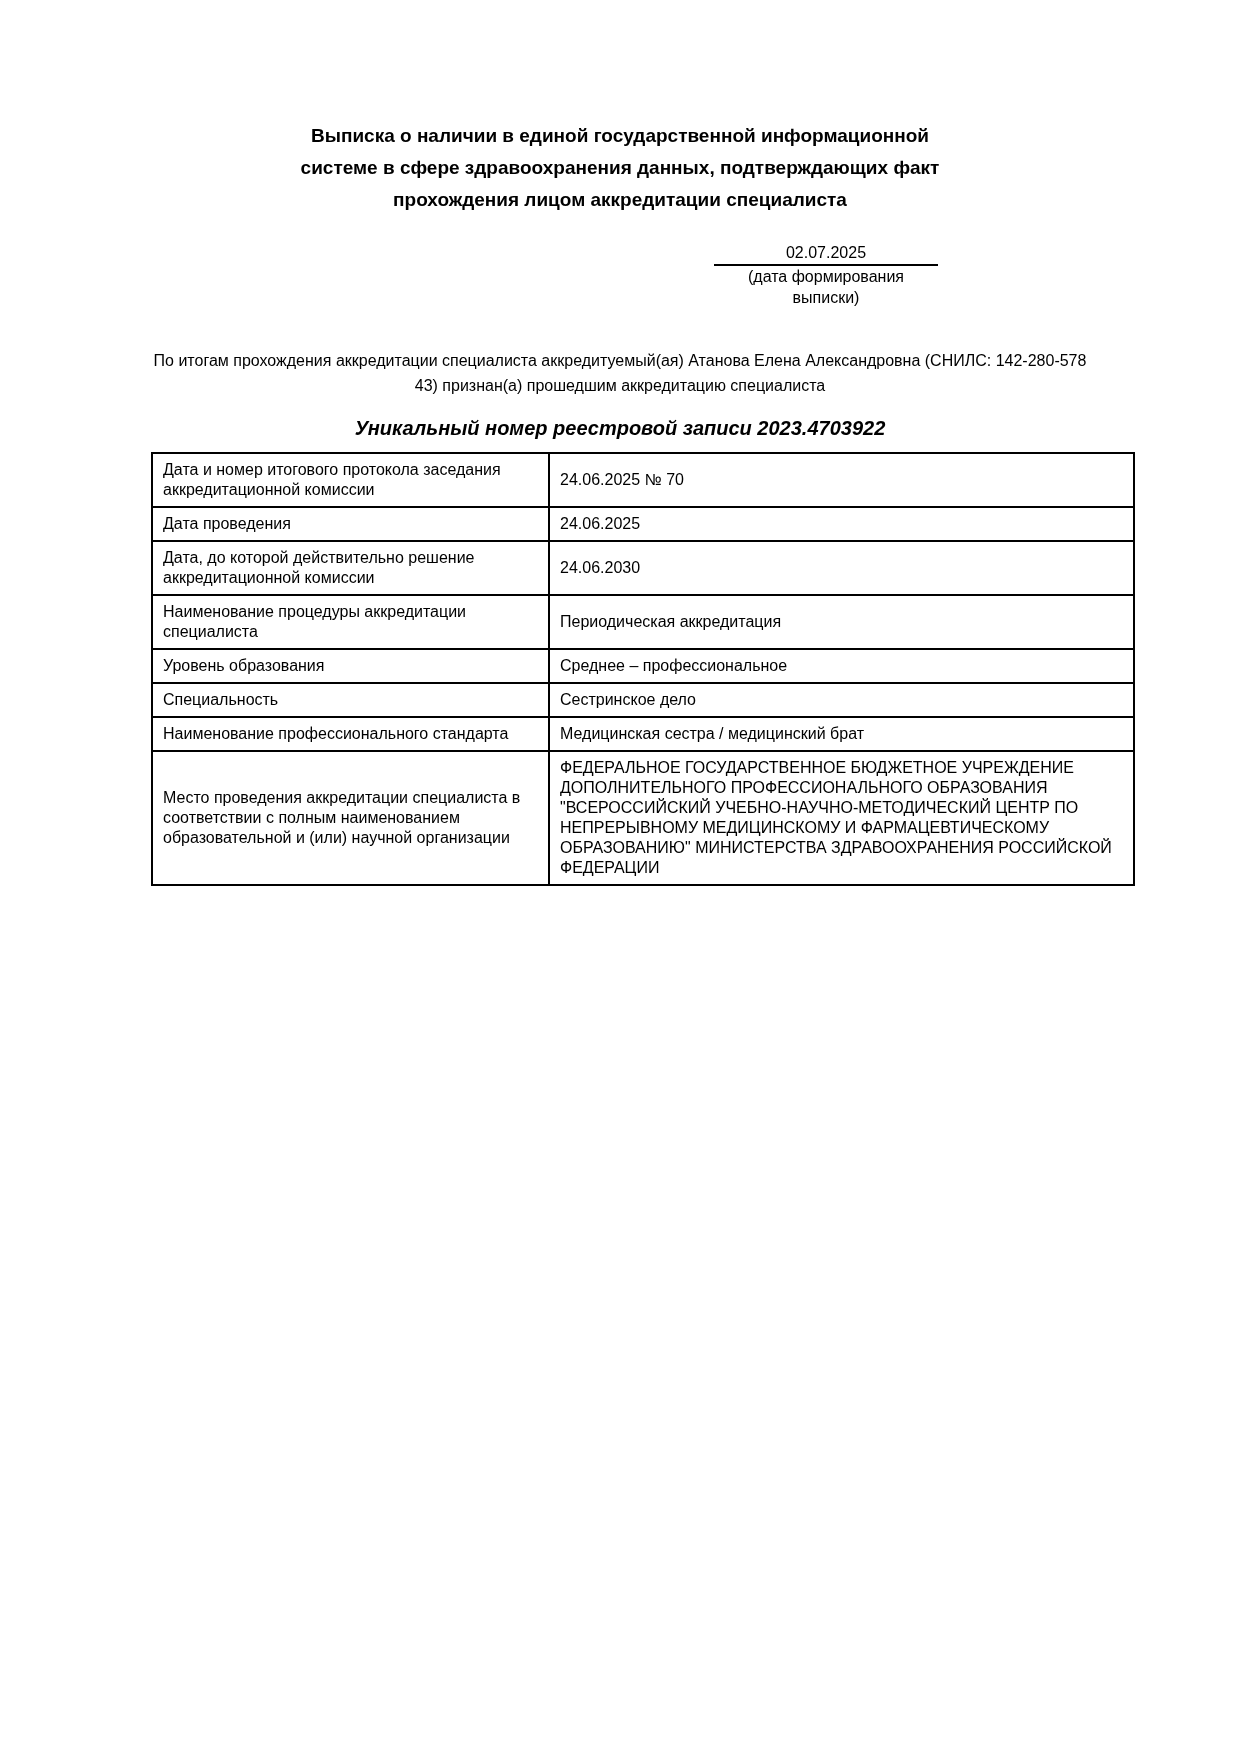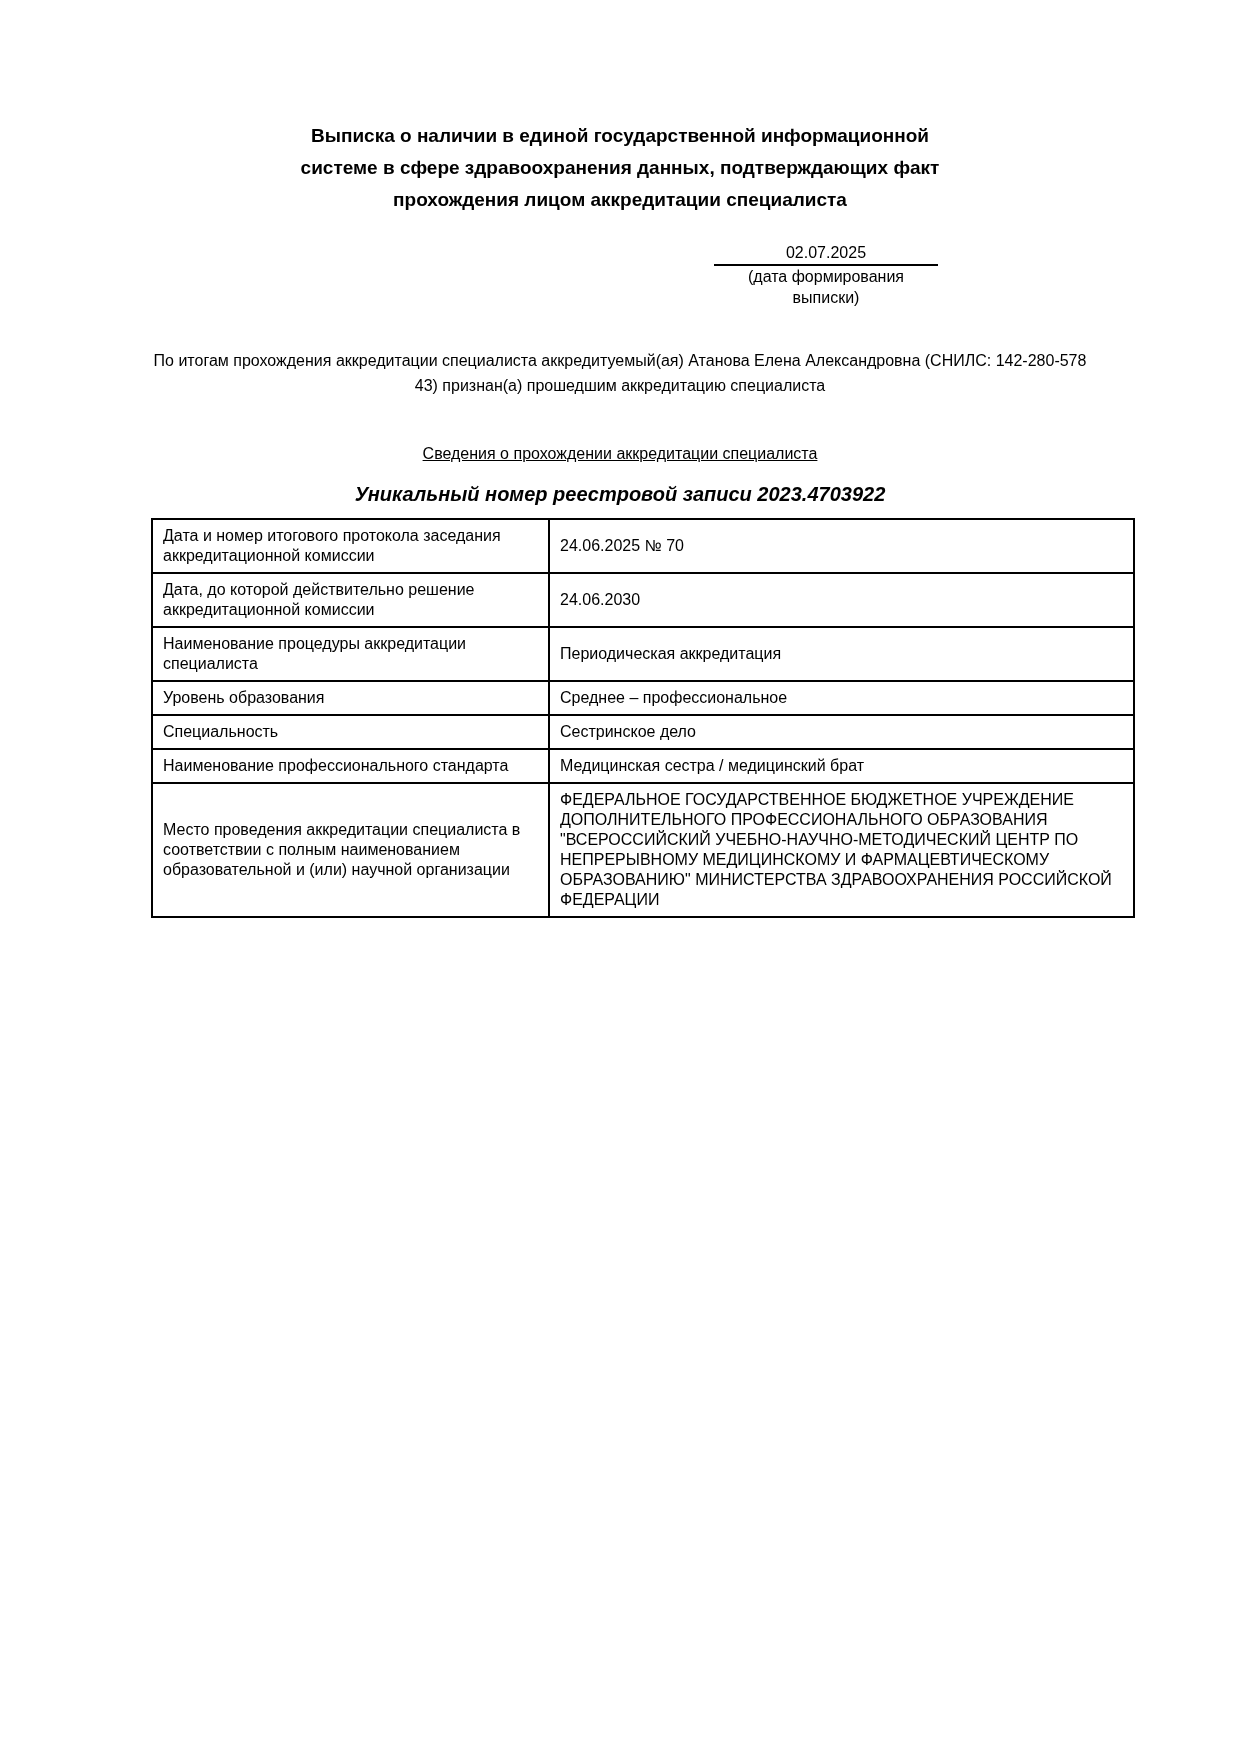--- a/index.html
+++ b/index.html
@@ -94,30 +94,33 @@
 прохождения лицом аккредитации специалиста</div>
 
   <div class="date-block">
     <div class="date-value">02.07.2025</div>
     <div class="date-caption">(дата формирования выписки)</div>
   </div>
 
   <div class="intro">По итогам прохождения аккредитации специалиста аккредитуемый(ая) Атанова Елена Александровна (СНИЛС: 142-280-578
 43) признан(а) прошедшим аккредитацию специалиста</div>
 
-  <div class="section-title">Сведения о прохождении аккредитации специалиста</div>
 
   <div class="record-heading">Уникальный номер реестровой записи 2023.4703922</div>
 
   <table class="acc-table">
     <tbody>
       <tr>
         <td class="col-label">Дата и номер итогового протокола заседания
 аккредитационной комиссии</td>
         <td class="col-value">24.06.2025 № 70</td>
+      </tr>
+      <tr>
+        <td class="col-label">Дата проведения</td>
+        <td class="col-value">24.06.2025</td>
       </tr>
       <tr>
         <td class="col-label">Дата, до которой действительно решение
 аккредитационной комиссии</td>
         <td class="col-value">24.06.2030</td>
       </tr>
       <tr>
         <td class="col-label">Наименование процедуры аккредитации
 специалиста</td>
         <td class="col-value">Периодическая аккредитация</td>

